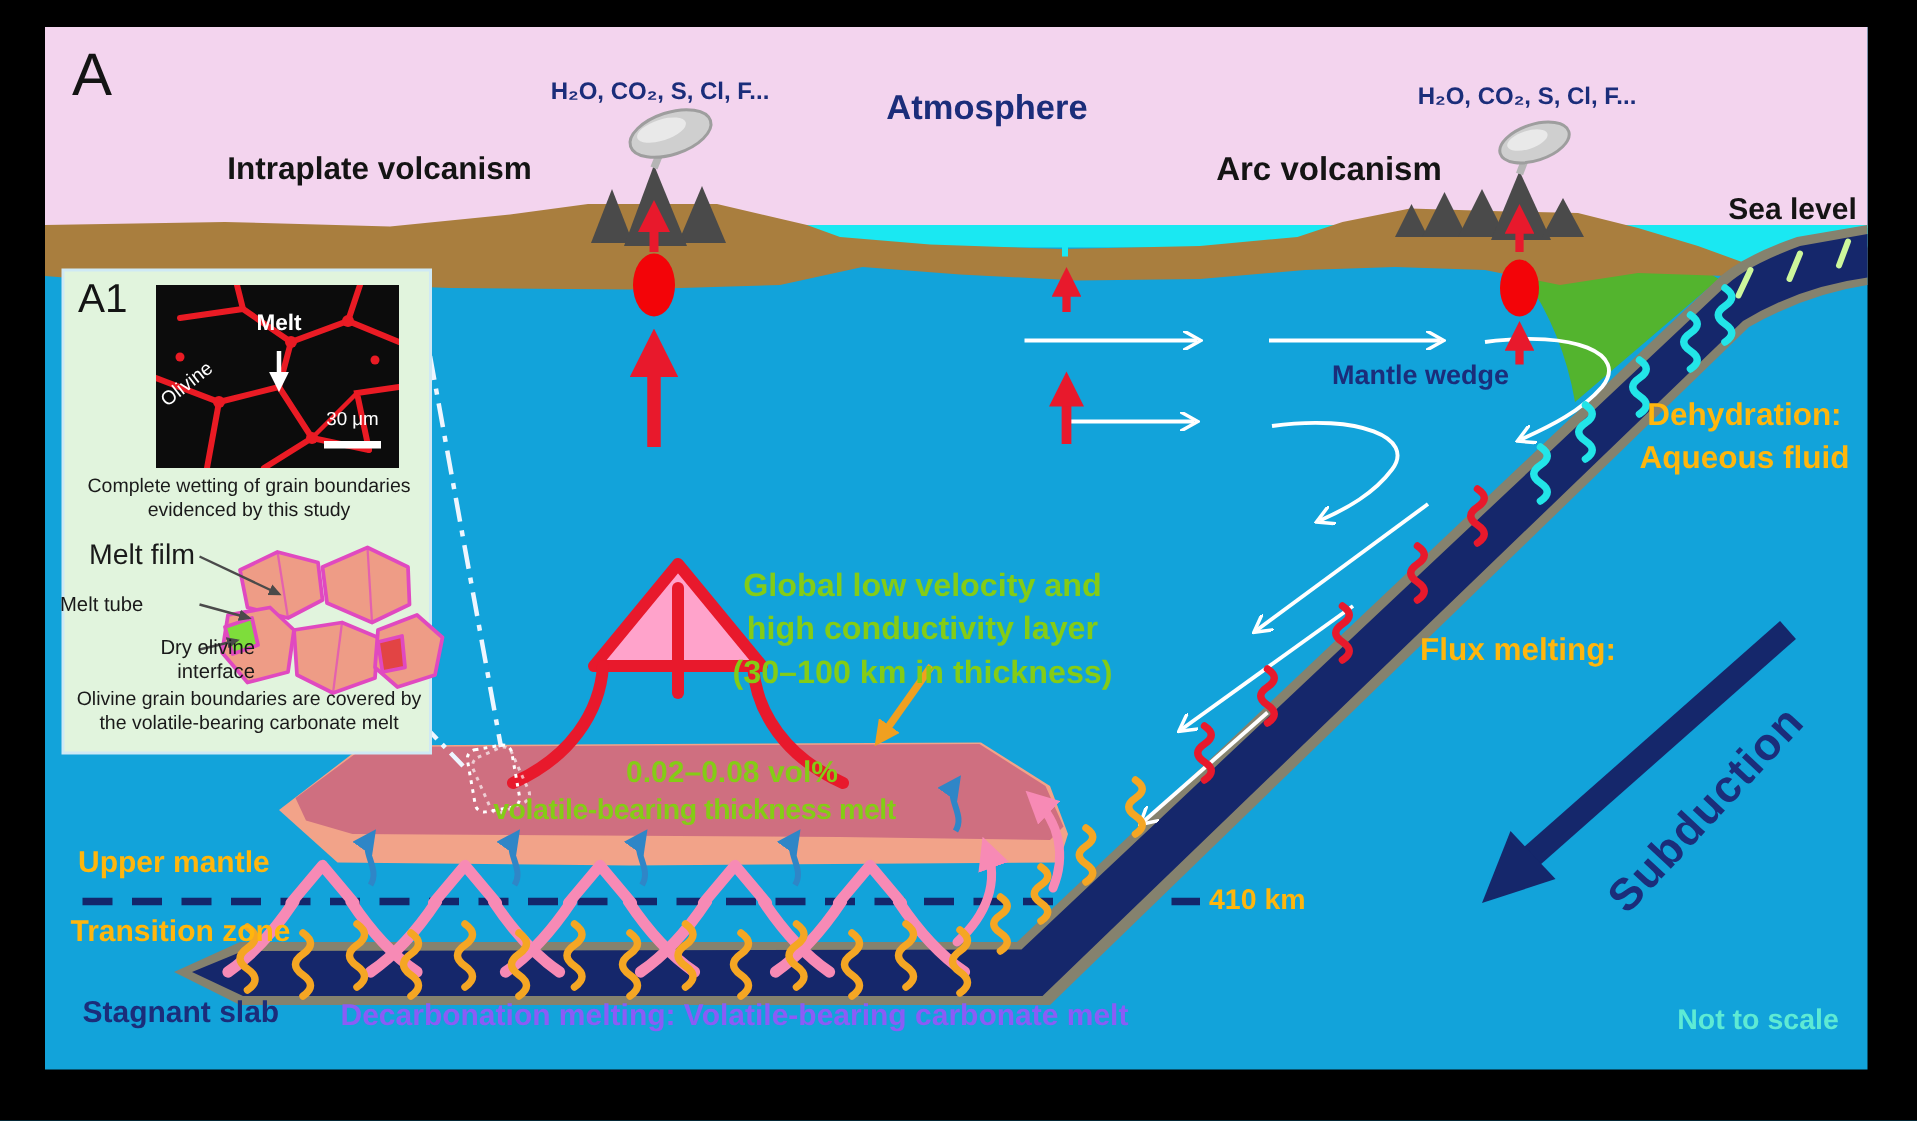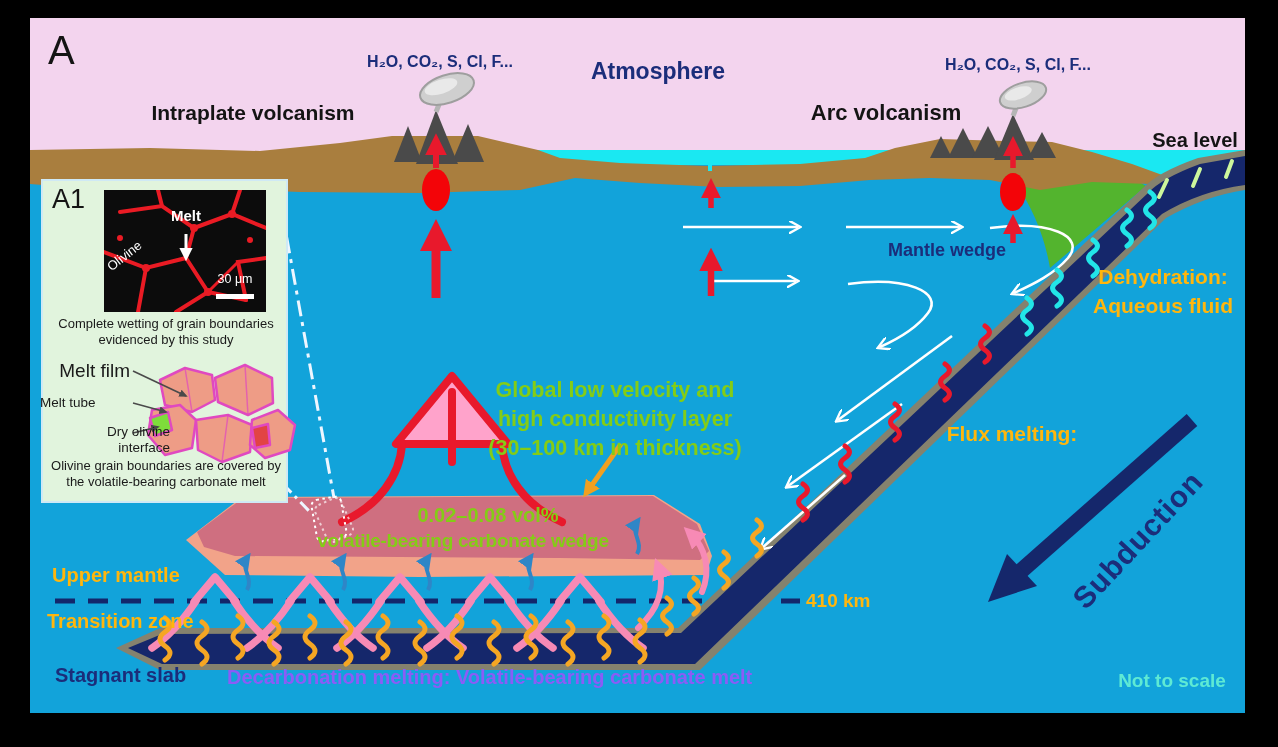--- a/index.html
+++ b/index.html
@@ -274,21 +274,21 @@
 </div>
 
 
 <div class="lbl ctr yel b" style="left:615px;top:376px;font-size:21.5px;line-height:29px;">
   <div>Global low velocity and</div>
   <div>high conductivity layer</div>
   <div>(30–100 km in thickness)</div>
 </div>
 
 <div class="lbl ctr yel b" style="left:488px;top:503px;font-size:20px;">0.02–0.08 vol%</div>
-<div class="lbl ctr yel b" style="left:463px;top:530px;font-size:19px;letter-spacing:-0.3px;">volatile-bearing carbonate wedge</div>
+<div class="lbl ctr yel b" style="left:463px;top:530px;font-size:19px;letter-spacing:-0.3px;">volatile-bearing thickness melt</div>
 
 <div class="lbl gold b" style="left:52px;top:563px;font-size:20px;">Upper mantle</div>
 <div class="lbl gold b" style="left:47px;top:609px;font-size:20px;">Transition zone</div>
 <div class="lbl gold b" style="left:806px;top:590px;font-size:19px;">410 km</div>
 <div class="lbl navy b" style="left:55px;top:663px;font-size:20px;">Stagnant slab</div>
 <div class="lbl b" style="left:227px;top:665px;font-size:20px;color:#8b5cf6;">Decarbonation melting: Volatile-bearing carbonate melt</div>
 
 <div class="lbl ctr gold b" style="left:1012px;top:419px;font-size:21px;line-height:29px;">
   <div>Flux melting:</div>
 </div>

